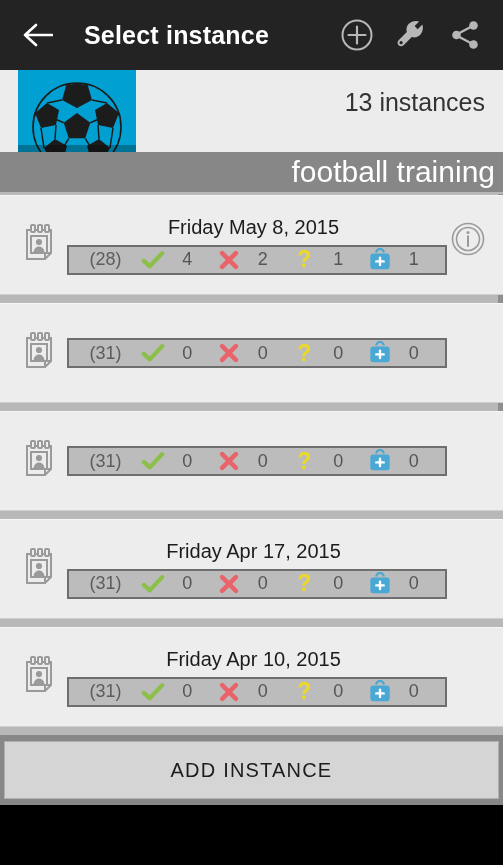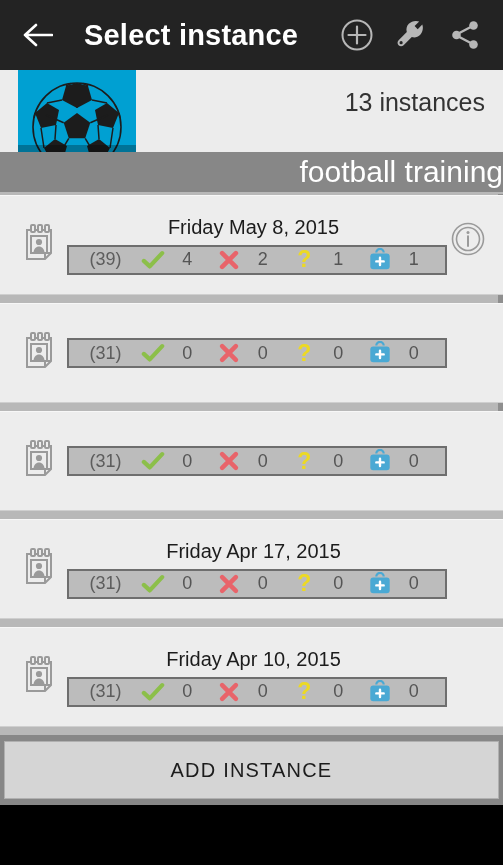--- a/index.html
+++ b/index.html
@@ -23,21 +23,21 @@
     display: flex; align-items: center;
     padding: 0 14px 0 18px;
   }
   .back-btn {
     width: 40px; height: 40px;
     display: flex; align-items: center; justify-content: center;
     cursor: pointer; flex: 0 0 auto;
   }
   .toolbar-title {
     color: #ffffff;
-    font-size: 29px;
+    font-size: 25px;
     font-weight: bold;
     margin-left: 26px;
     white-space: nowrap;
     letter-spacing: .2px;
   }
   .toolbar-spacer { flex: 1 1 auto; }
   .tb-icon {
     width: 48px; height: 48px;
     display: flex; align-items: center; justify-content: center;
     cursor: pointer; flex: 0 0 auto;
@@ -69,20 +69,21 @@
     right: 18px; top: 18px;
     font-size: 25px;
     color: #333333;
   }
   .title-band {
     position: absolute;
     left: 0; right: 0; bottom: 0;
     height: 40px;
     background: #878787;
     display: flex; align-items: center; justify-content: flex-end;
+    padding-right: 8px;
   }
   .title-band-text {
     color: #ffffff;
     font-size: 30px;
     line-height: 40px;
     white-space: nowrap;
   }
 
   
   .list {
@@ -289,21 +290,21 @@
     <rect x="7" y="1" width="4" height="7" rx="1" fill="#ededed" stroke="#9a9a9a" stroke-width="2"></rect>
     <rect x="14" y="1" width="4" height="7" rx="1" fill="#ededed" stroke="#9a9a9a" stroke-width="2"></rect>
     <rect x="21" y="1" width="4" height="7" rx="1" fill="#ededed" stroke="#9a9a9a" stroke-width="2"></rect>
     <rect x="7" y="12" width="16" height="17" fill="none" stroke="#9a9a9a" stroke-width="2"></rect>
     <circle cx="15" cy="18" r="3.1" fill="#9a9a9a"></circle>
     <path d="M9.5 29 c0-4 2.6-6.5 5.5-6.5 s5.5 2.5 5.5 6.5 z" fill="#9a9a9a"></path>
   </svg></div>
     <div class="card-inner">
       <div class="card-date">Friday May 8, 2015</div>
       <div class="stats">
-        <span class="stat-paren">(39)</span>
+        <span class="stat-paren">(28)</span>
         <span class="stat-grp">
           <span class="stat-ico">
                 <svg viewBox="0 0 26 24" width="24" height="22">
     <path d="M3 13 L9.5 19 L23 4.5" stroke="#8cbf4a" stroke-width="4.6" fill="none" stroke-linecap="round" stroke-linejoin="round"></path>
   </svg>
               </span>
           <span class="stat-num">4</span>
         </span>
         <span class="stat-grp">
           <span class="stat-ico">

